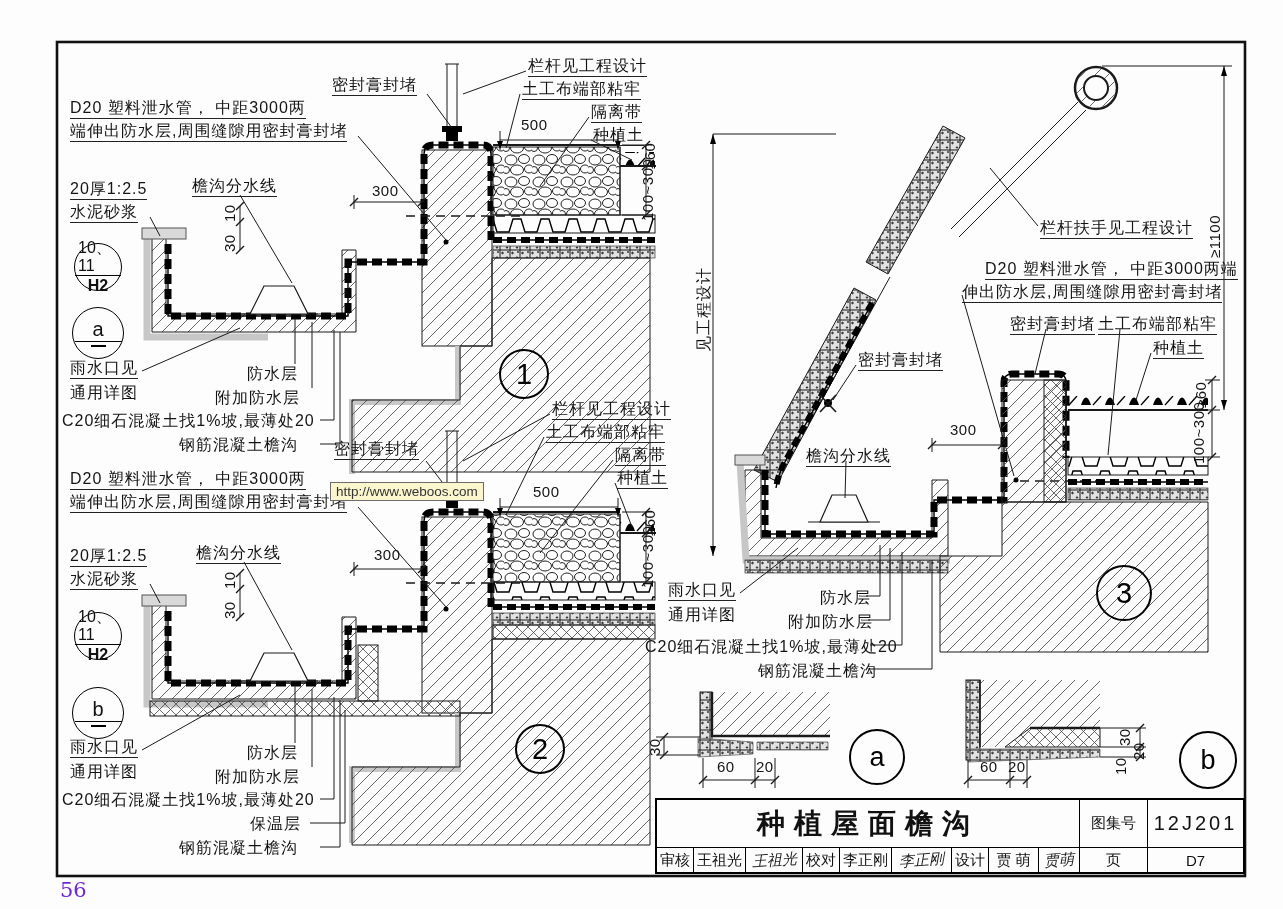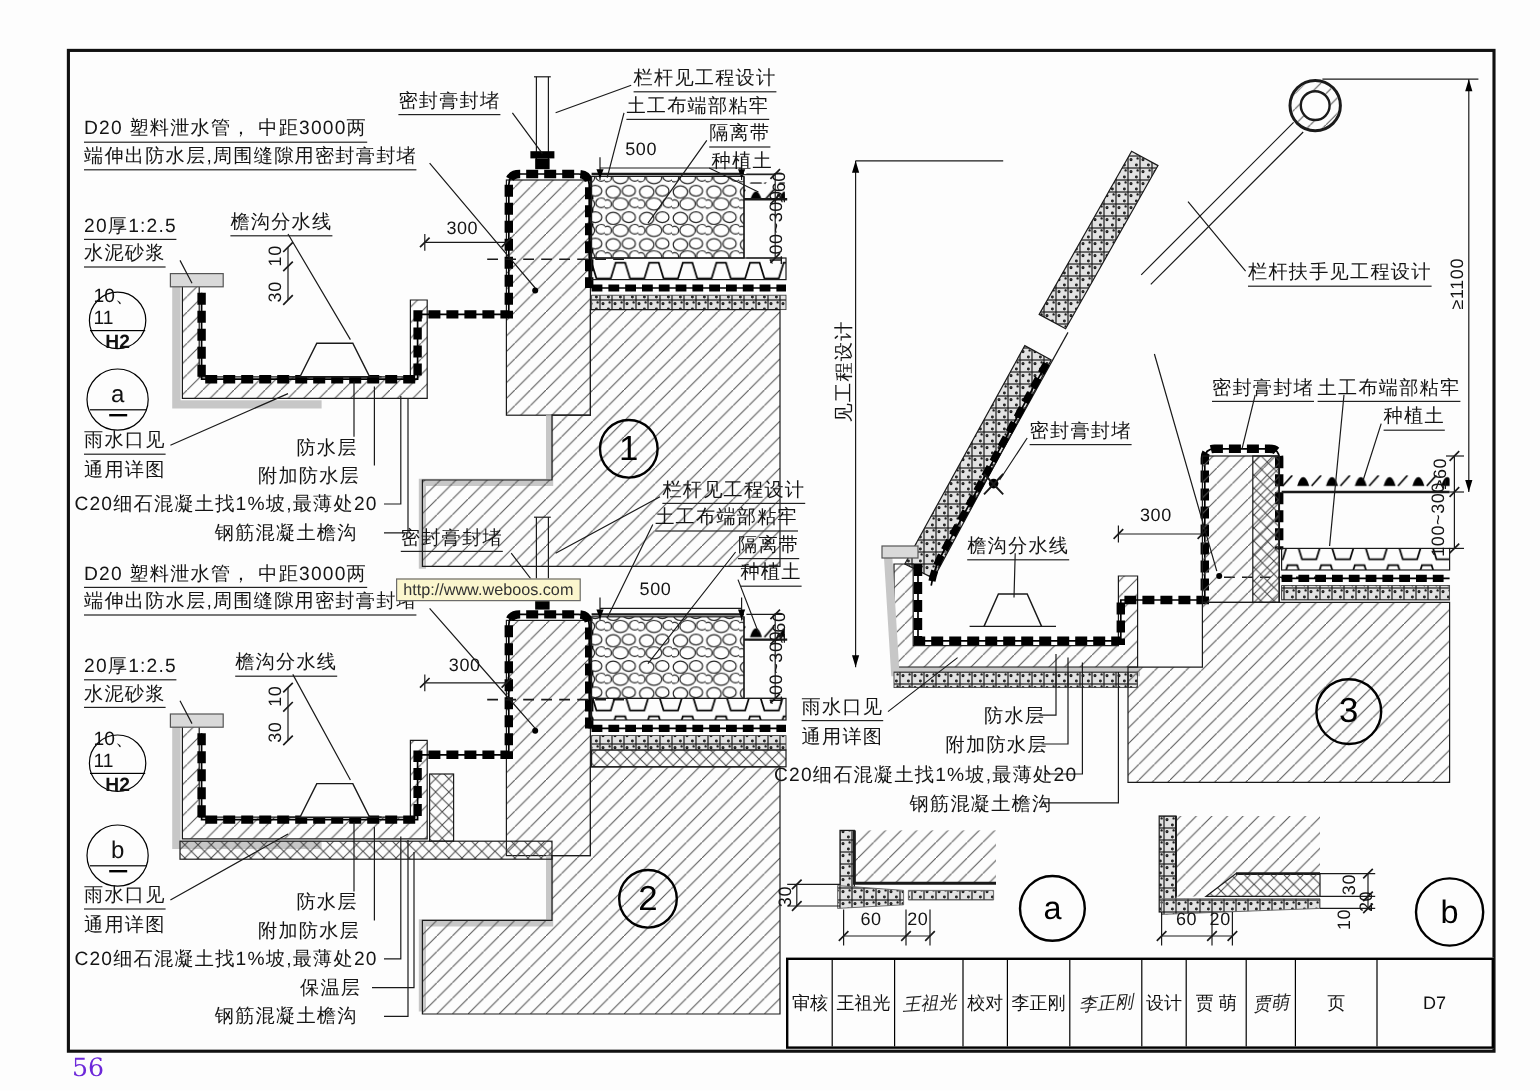--- a/index.html
+++ b/index.html
@@ -344,20 +344,22 @@
 <div class="lbl" style="left:247px;top:744px">防水层</div>
 <div class="lbl" style="left:215px;top:768px">附加防水层</div>
 <div class="lbl" style="left:62px;top:791px">C20细石混凝土找1%坡,最薄处20</div>
 <div class="lbl" style="left:250px;top:815px">保温层</div>
 <div class="lbl" style="left:179px;top:839px">钢筋混凝土檐沟</div>
 <div class="ncirc" style="left:515px;top:724px;width:46px;height:46px">2</div>
 <div class="watermark" style="left:330px;top:482px">http://www.weboos.com</div>
 
 <div class="lbl rot" style="left:695px;top:352px">见工程设计</div>
 <div class="lbl u" style="left:1040px;top:219px">栏杆扶手见工程设计</div>
+<div class="lbl u" style="left:985px;top:260px">D20 塑料泄水管， 中距3000两端</div>
+<div class="lbl u" style="left:962px;top:283px">伸出防水层,周围缝隙用密封膏封堵</div>
 <div class="lbl u" style="left:1010px;top:315px">密封膏封堵</div>
 <div class="lbl u" style="left:1098px;top:315px">土工布端部粘牢</div>
 <div class="lbl u" style="left:1153px;top:339px">种植土</div>
 <div class="lbl u" style="left:858px;top:351px">密封膏封堵</div>
 <div class="lbl u" style="left:806px;top:447px">檐沟分水线</div>
 <div class="dimt" style="left:950px;top:421px">300</div>
 <div class="dimt rot" style="left:1206px;top:258px">≥1100</div>
 <div class="dimt rot" style="left:1192px;top:408px">≥60</div>
 <div class="dimt rot" style="left:1190px;top:464px">100~300</div>
 <div class="lbl u" style="left:668px;top:581px">雨水口见</div>
@@ -373,20 +375,25 @@
 <div class="dimt" style="left:756px;top:758px">20</div>
 <div class="ncirc" style="left:849px;top:729px;width:52px;height:52px;font-size:27px">a</div>
 <div class="dimt" style="left:980px;top:758px">60</div>
 <div class="dimt" style="left:1008px;top:758px">20</div>
 <div class="dimt rot" style="left:1116px;top:746px">30</div>
 <div class="dimt rot" style="left:1130px;top:760px">20</div>
 <div class="dimt rot" style="left:1112px;top:775px">10</div>
 <div class="ncirc" style="left:1179px;top:731px;width:54px;height:54px;font-size:27px">b</div>
 
 <div class="tblock">
+  <div class="trow1">
+    <div class="tcell ttitle">种植屋面檐沟</div>
+    <div class="tcell tatlas">图集号</div>
+    <div class="tcell tatlasv">12J201</div>
+  </div>
   <div class="trow2">
     <div class="tcell" style="width:37px">审核</div>
     <div class="tcell" style="width:52px">王祖光</div>
     <div class="tcell" style="width:57px">
           <span class="sig">王祖光</span>
         </div>
     <div class="tcell" style="width:37px">校对</div>
     <div class="tcell" style="width:52px">李正刚</div>
     <div class="tcell" style="width:60px">
           <span class="sig">李正刚</span>

